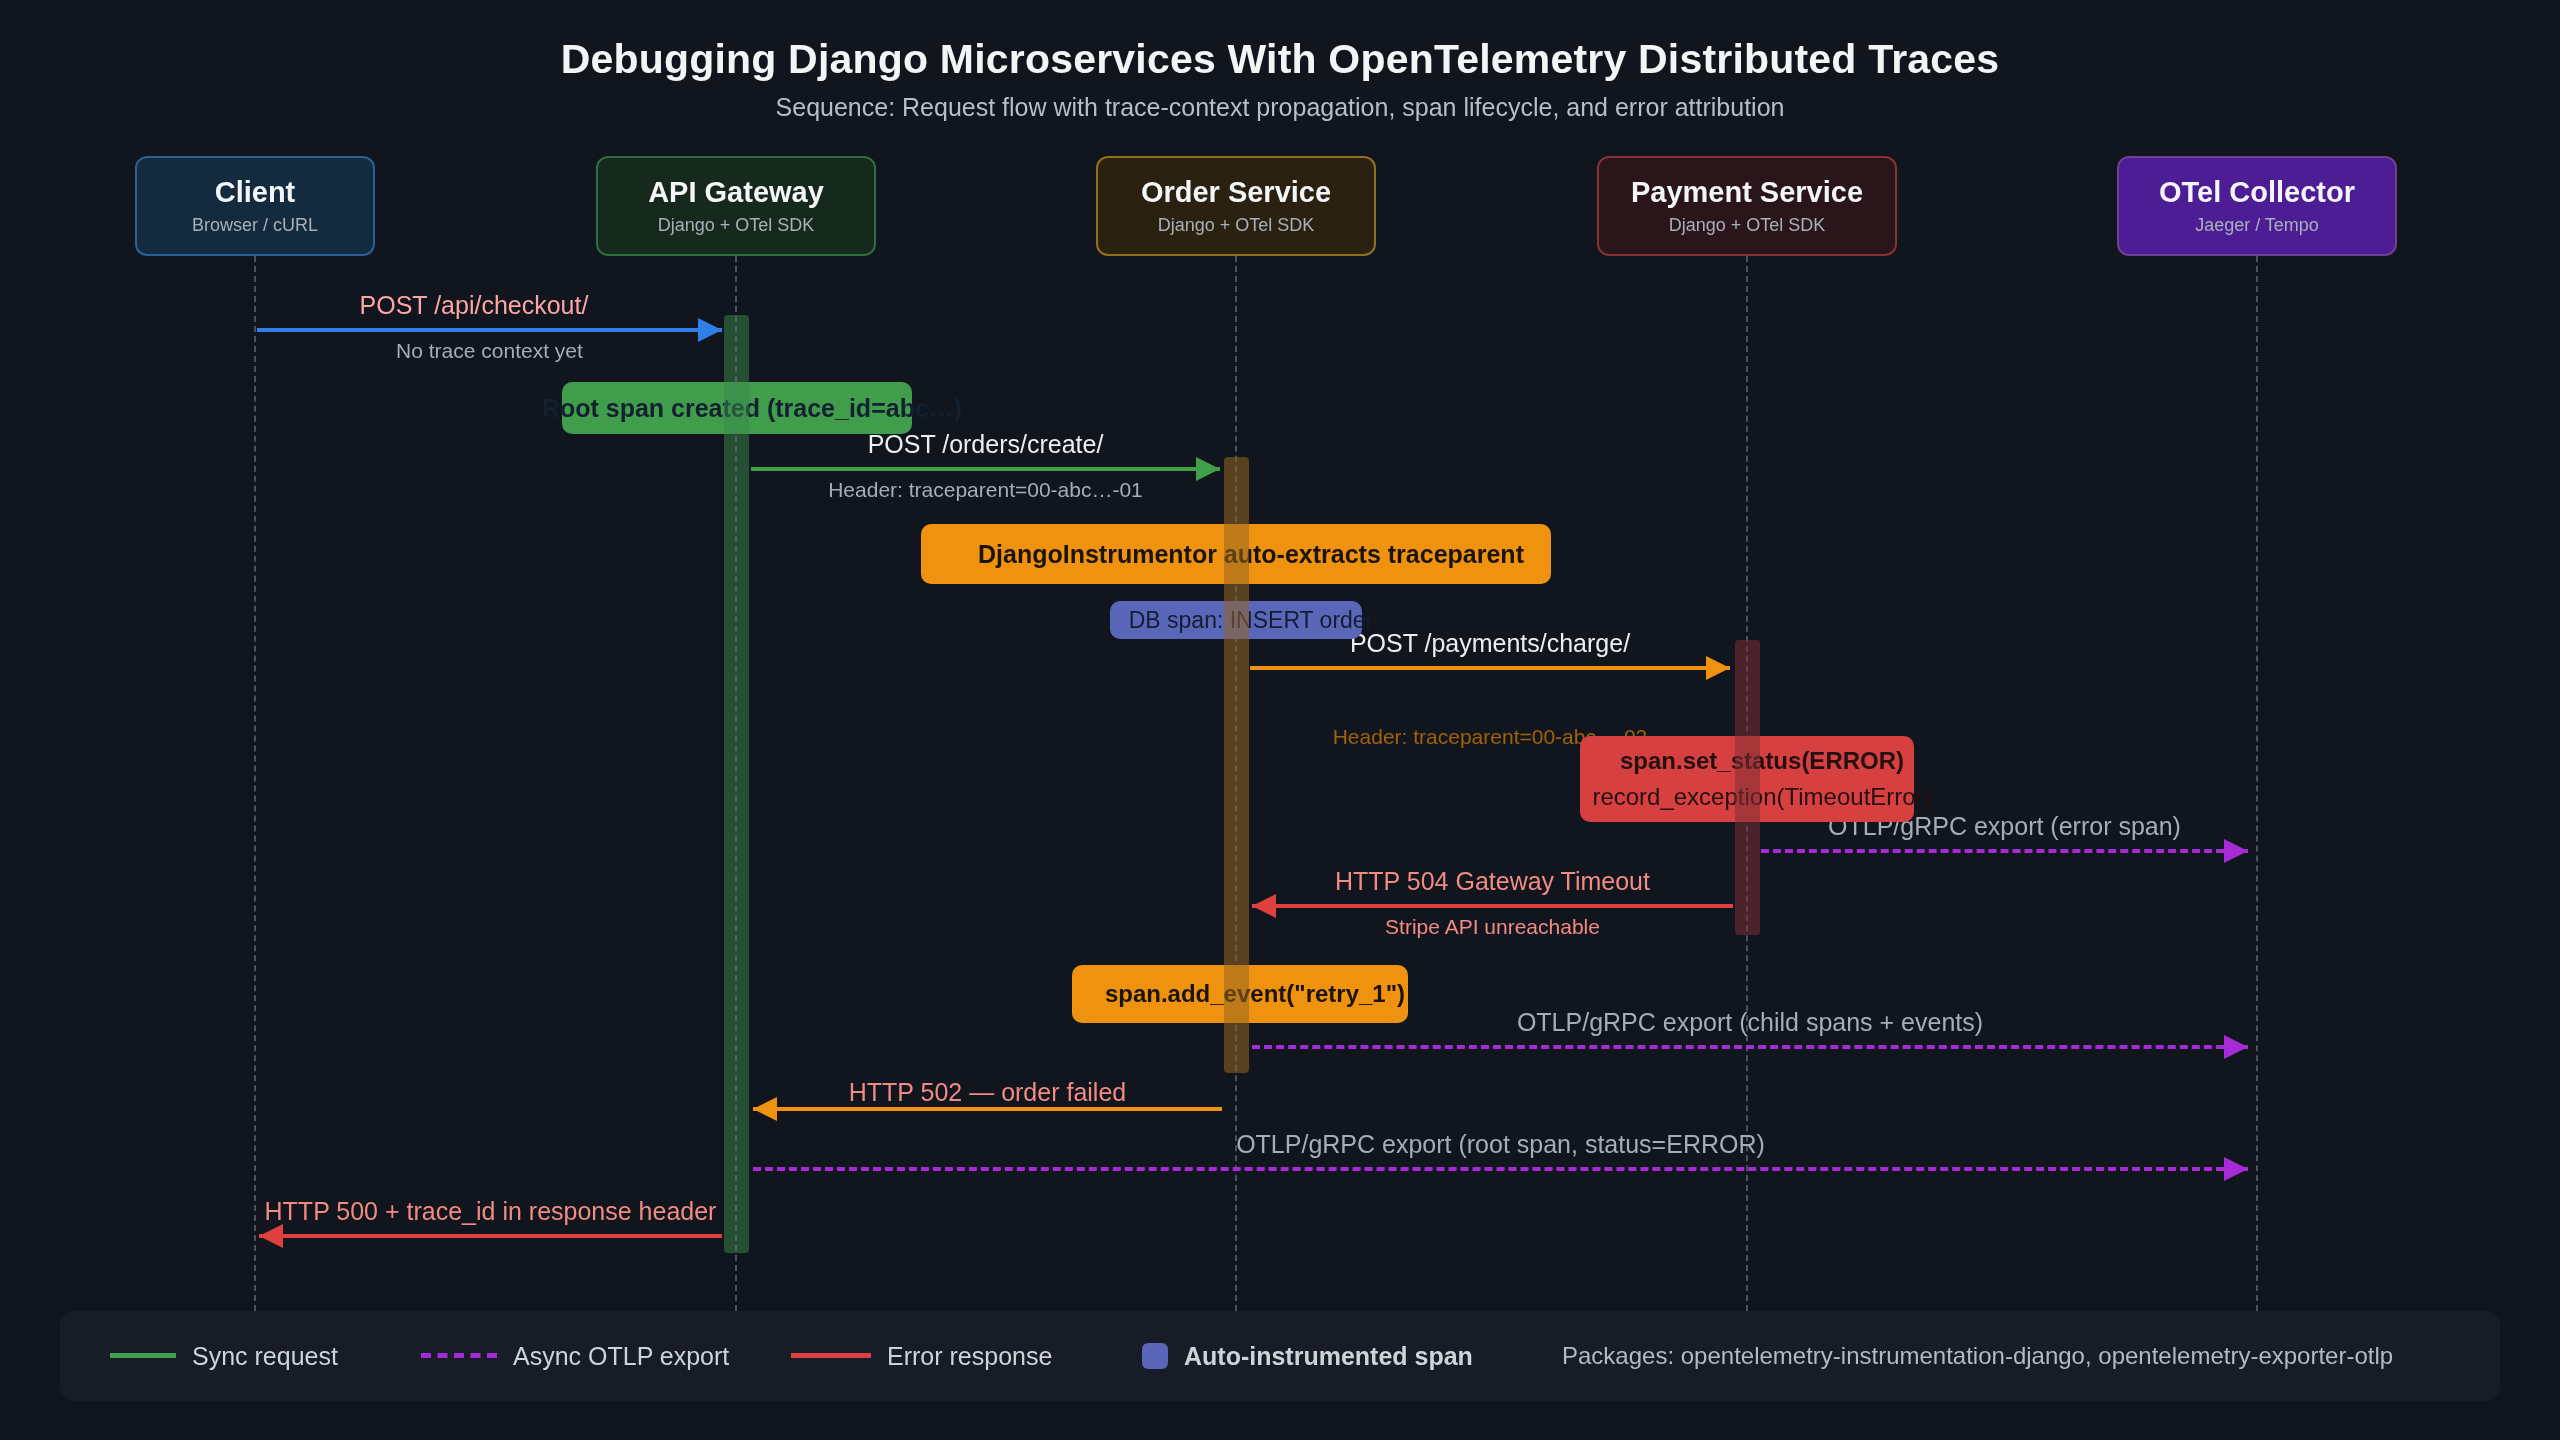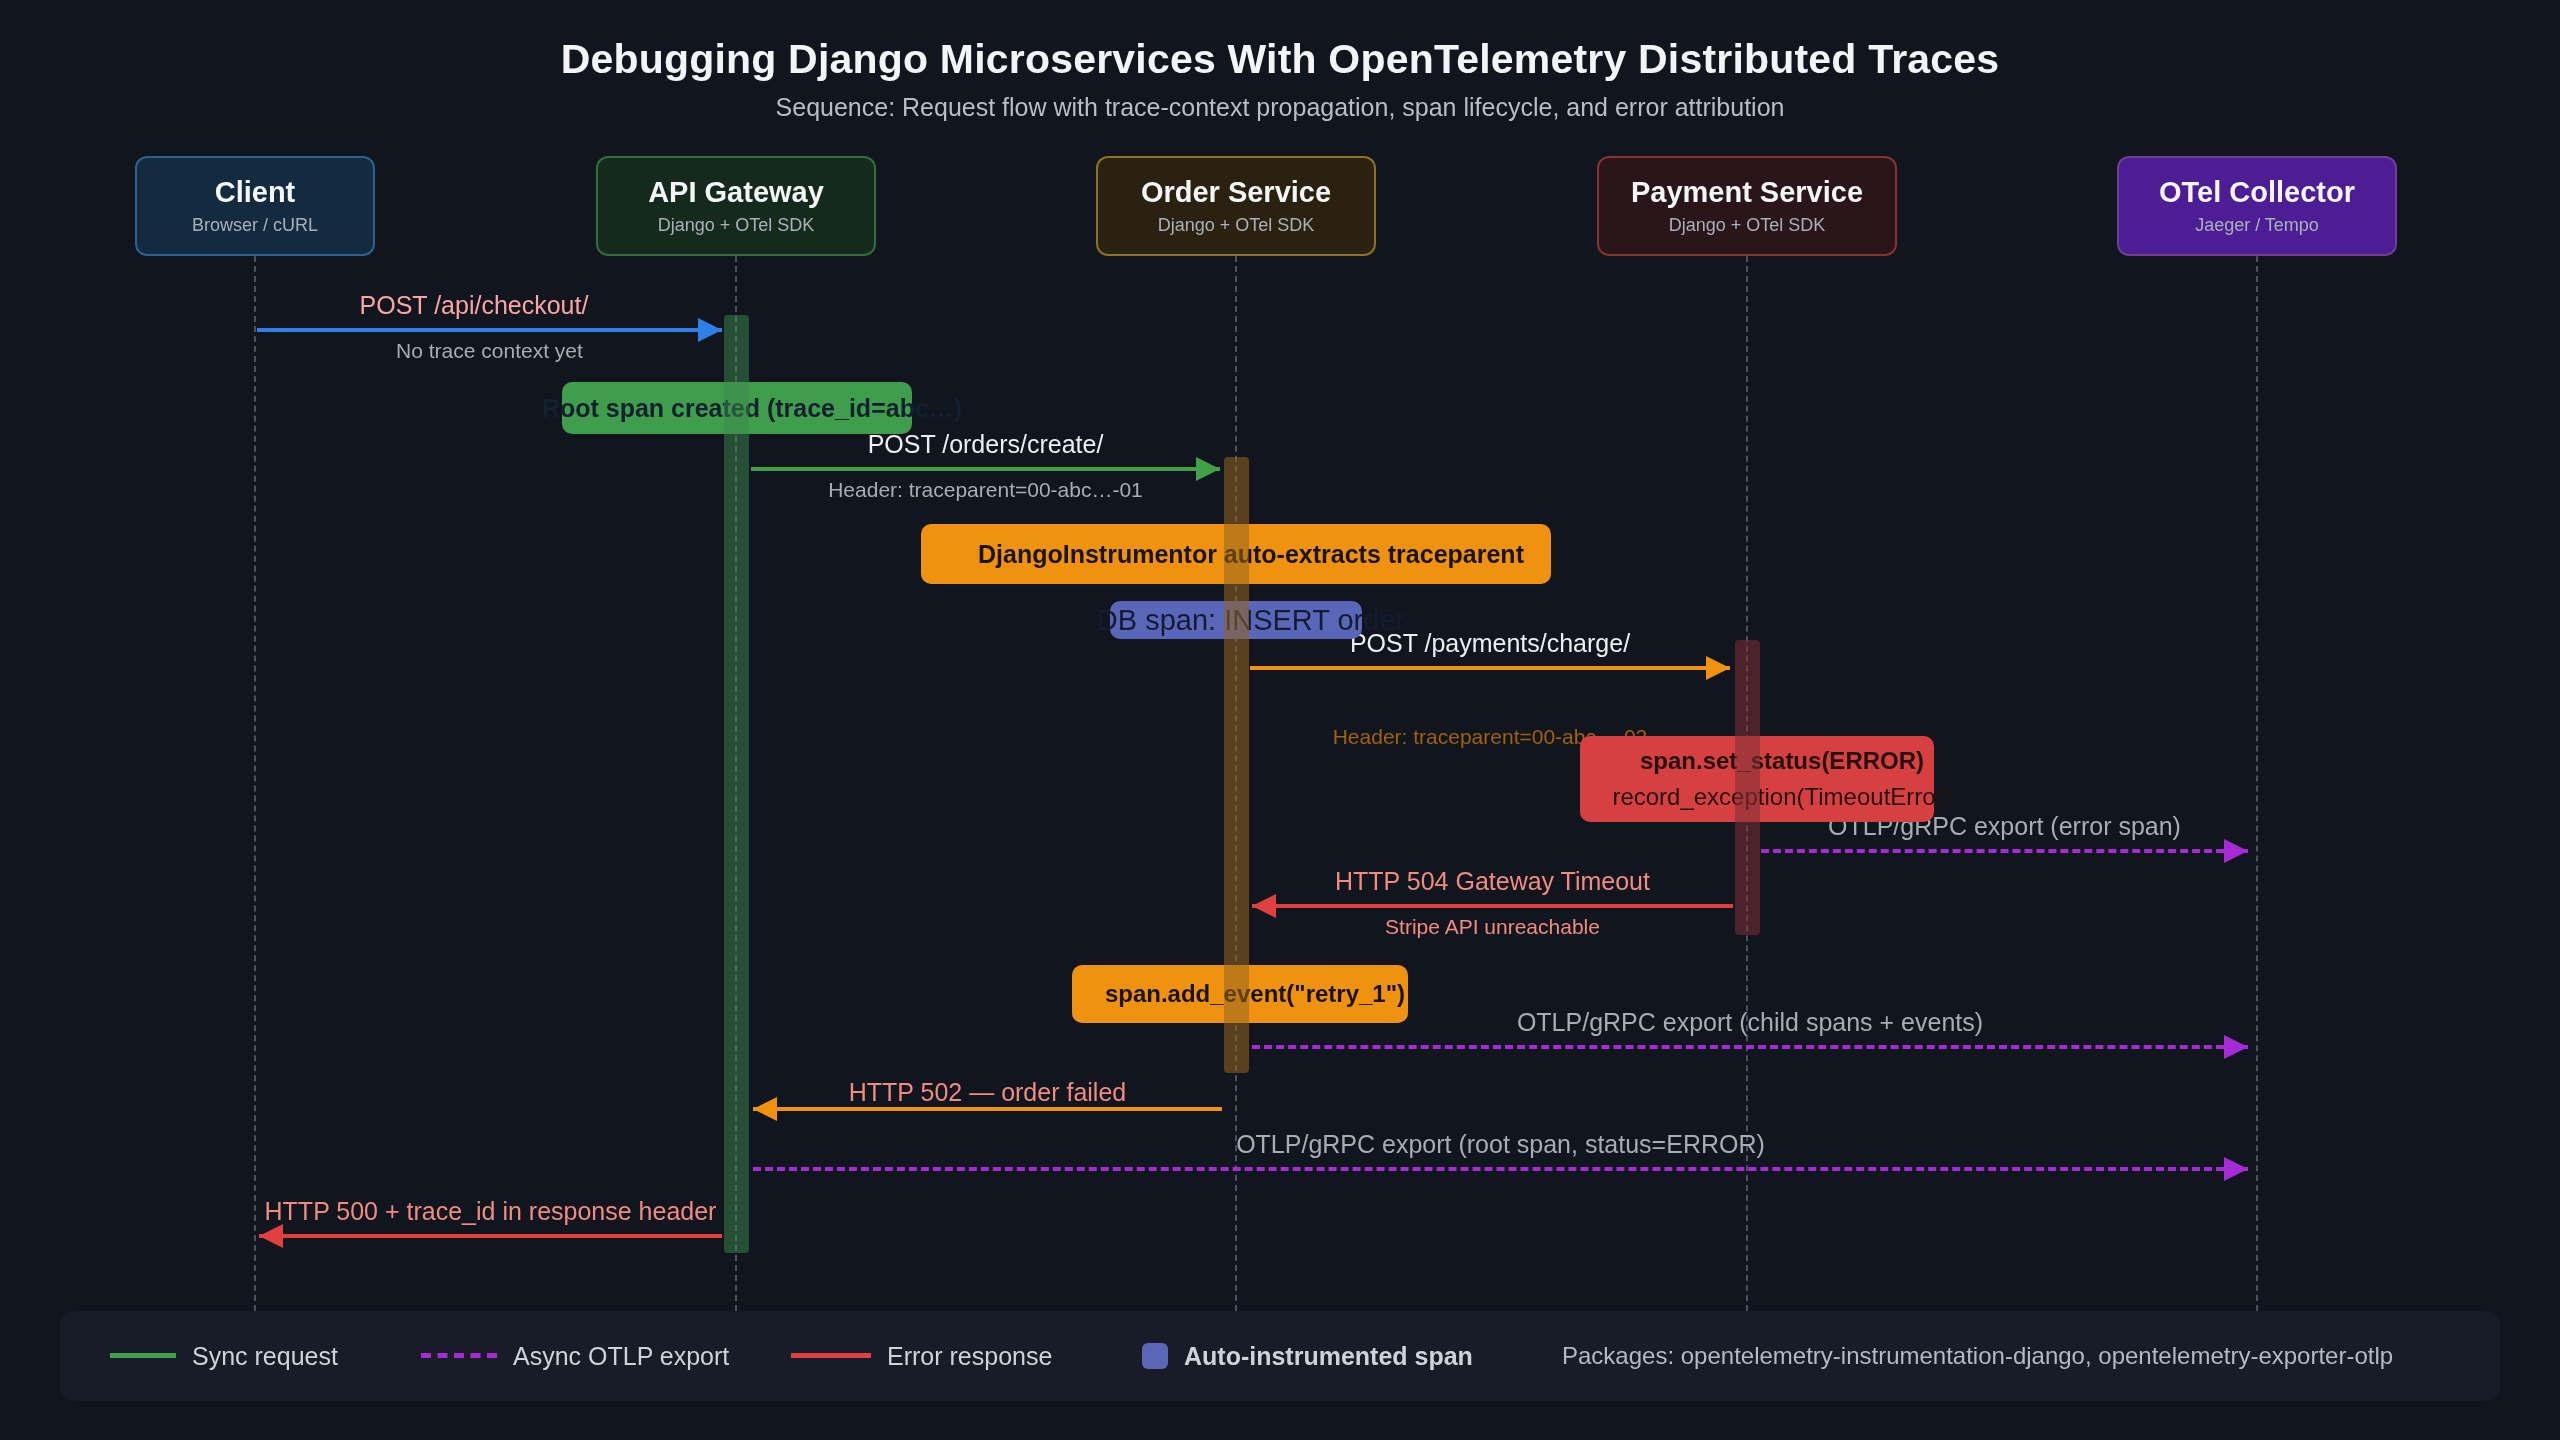--- a/index.html
+++ b/index.html
@@ -113,24 +113,24 @@
       <div class="abs msg-label" style="left: 1100.5px; top: 1127px; color: rgb(166, 173, 182);">OTLP/gRPC export (root span, status=ERROR)</div>
       <div class="abs msg-line-solid" style="left: 259px; top: 1234px; width: 463px; border-top-color: rgb(224, 64, 64);"></div>
       <div class="abs arrowhead" style="border-top: 12px solid transparent; border-bottom: 12px solid transparent; top: 1224px; border-right: 24px solid rgb(224, 64, 64); left: 259px;"></div>
       <div class="abs msg-label" style="left: 90.5px; top: 1194px; color: rgb(242, 139, 130);">HTTP 500 + trace_id in response header</div>
       <div class="abs note" style="left: 562px; top: 382px; width: 350px; height: 52px; background: rgb(63, 157, 75); color: rgb(19, 32, 48); font-size: 25px;">
         <div class="nline" style="font-weight: bold; line-height: 36px;">Root span created (trace_id=abc…)</div>
       </div>
       <div class="abs note" style="left: 921px; top: 524px; width: 630px; height: 60px; background: rgb(239, 146, 16); color: rgb(27, 20, 10); font-size: 25px;">
         <div class="nline" style="font-weight: bold; line-height: 36px;">DjangoInstrumentor auto-extracts traceparent</div>
       </div>
-      <div class="abs note" style="left: 1110px; top: 601px; width: 252px; height: 38px; background: rgb(90, 103, 184); color: rgb(20, 28, 51); font-size: 29px;">
+      <div class="abs note" style="left: 1110px; top: 601px; width: 252px; height: 38px; background: rgb(90, 103, 184); color: rgb(20, 28, 51); font-size: 23px;">
         <div class="nline" style="font-weight: normal; line-height: 36px;">DB span: INSERT order</div>
       </div>
-      <div class="abs note" style="left: 1580px; top: 736px; width: 334px; height: 86px; background: rgb(214, 64, 64); color: rgb(38, 16, 15); font-size: 24px; padding-left: 20px;">
+      <div class="abs note" style="left: 1580px; top: 736px; width: 334px; height: 86px; background: rgb(214, 64, 64); color: rgb(38, 16, 15); font-size: 24px;">
         <div class="nline" style="font-weight: bold; line-height: 36px;">span.set_status(ERROR)</div>
         <div class="nline" style="font-weight: normal; line-height: 36px;">record_exception(TimeoutError)</div>
       </div>
       <div class="abs note" style="left: 1072px; top: 965px; width: 336px; height: 58px; background: rgb(239, 146, 16); color: rgb(27, 20, 10); font-size: 24px;">
         <div class="nline" style="font-weight: bold; line-height: 36px;">span.add_event("retry_1")</div>
       </div>
       <div class="abs activation" style="left: 724px; top: 315px; width: 25px; height: 938px; background: rgba(62, 138, 78, 0.5);"></div>
       <div class="abs activation" style="left: 1224px; top: 457px; width: 25px; height: 616px; background: rgba(150, 100, 32, 0.55);"></div>
       <div class="abs activation" style="left: 1735px; top: 640px; width: 25px; height: 295px; background: rgba(125, 48, 54, 0.55);"></div>
     </div>

